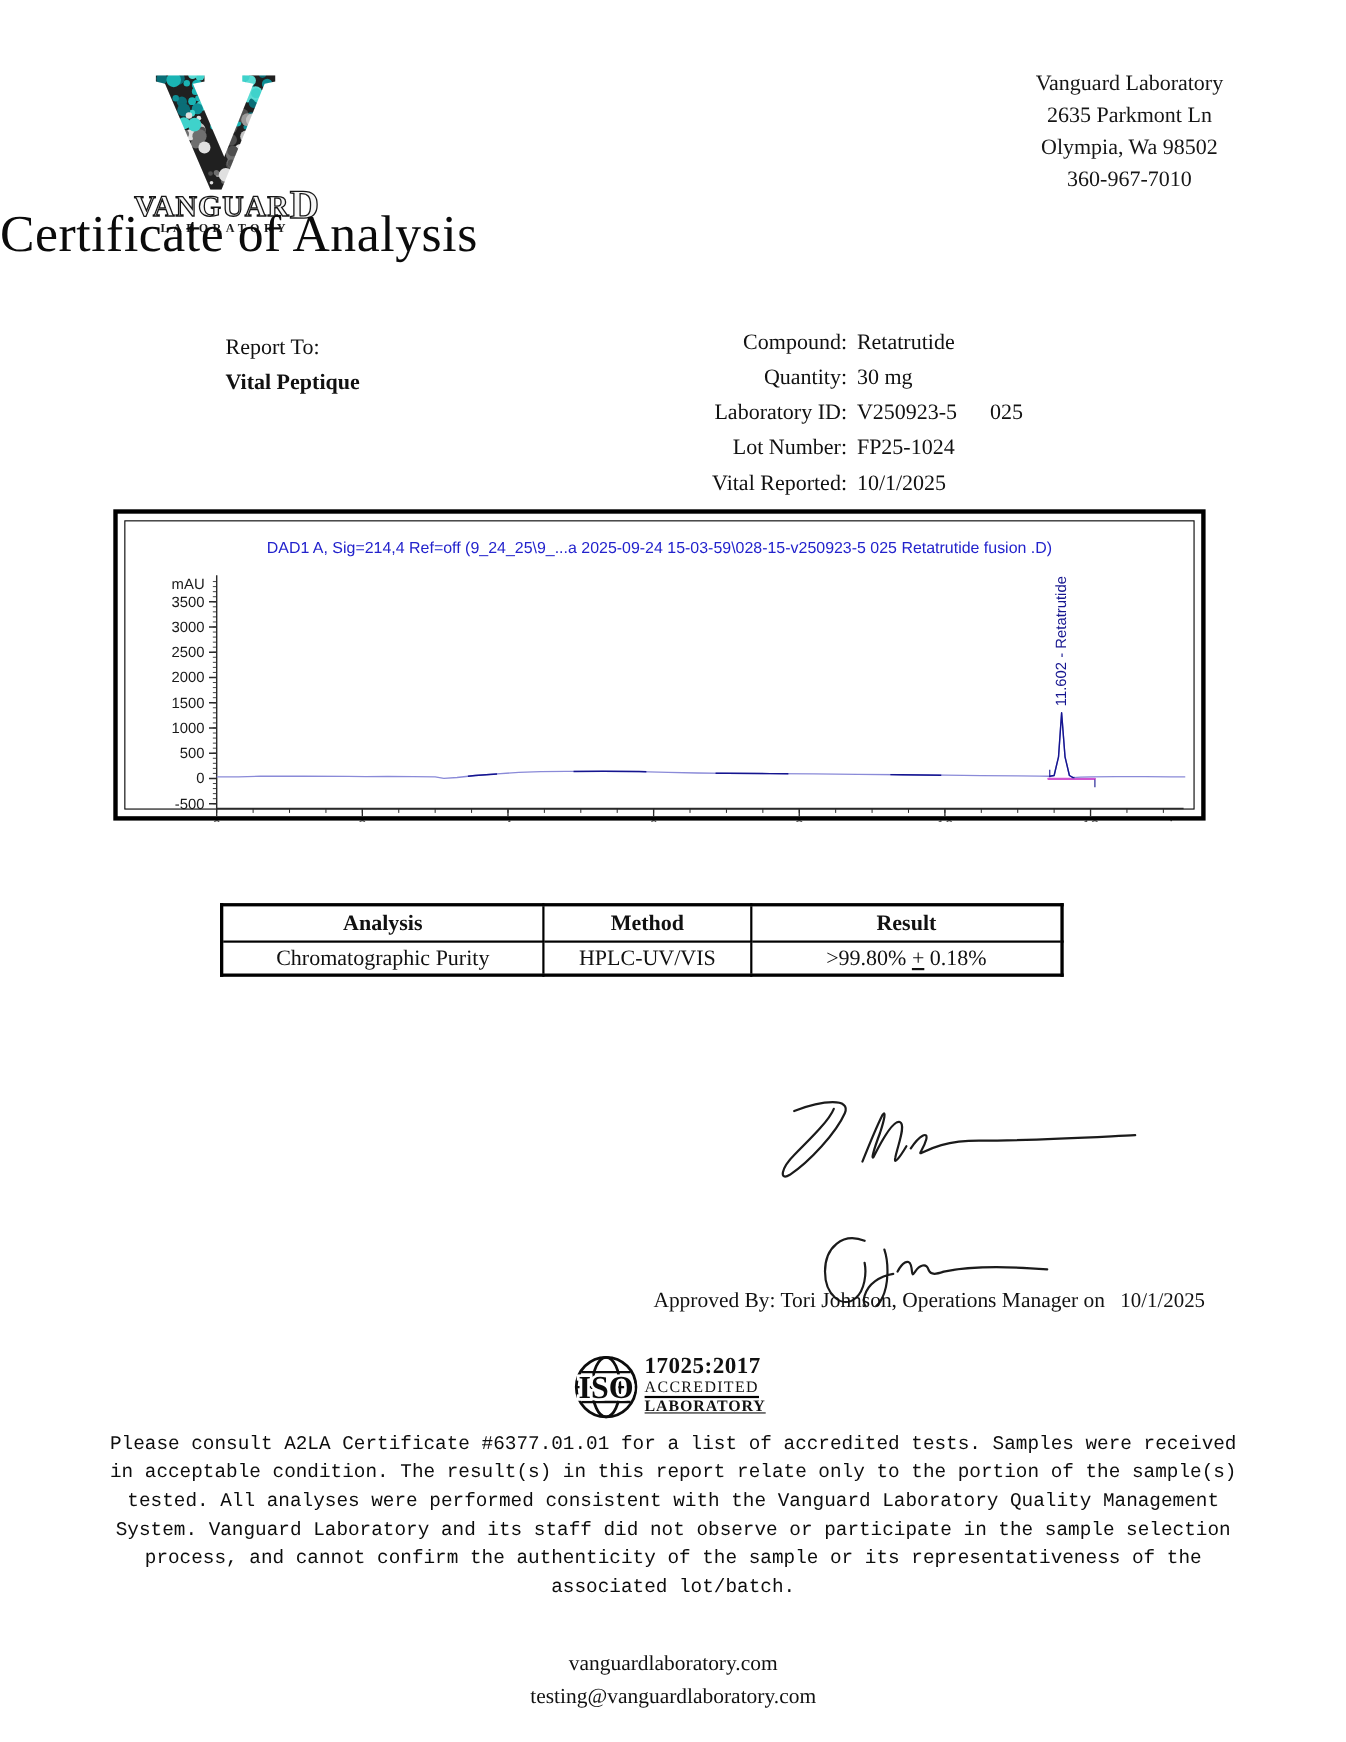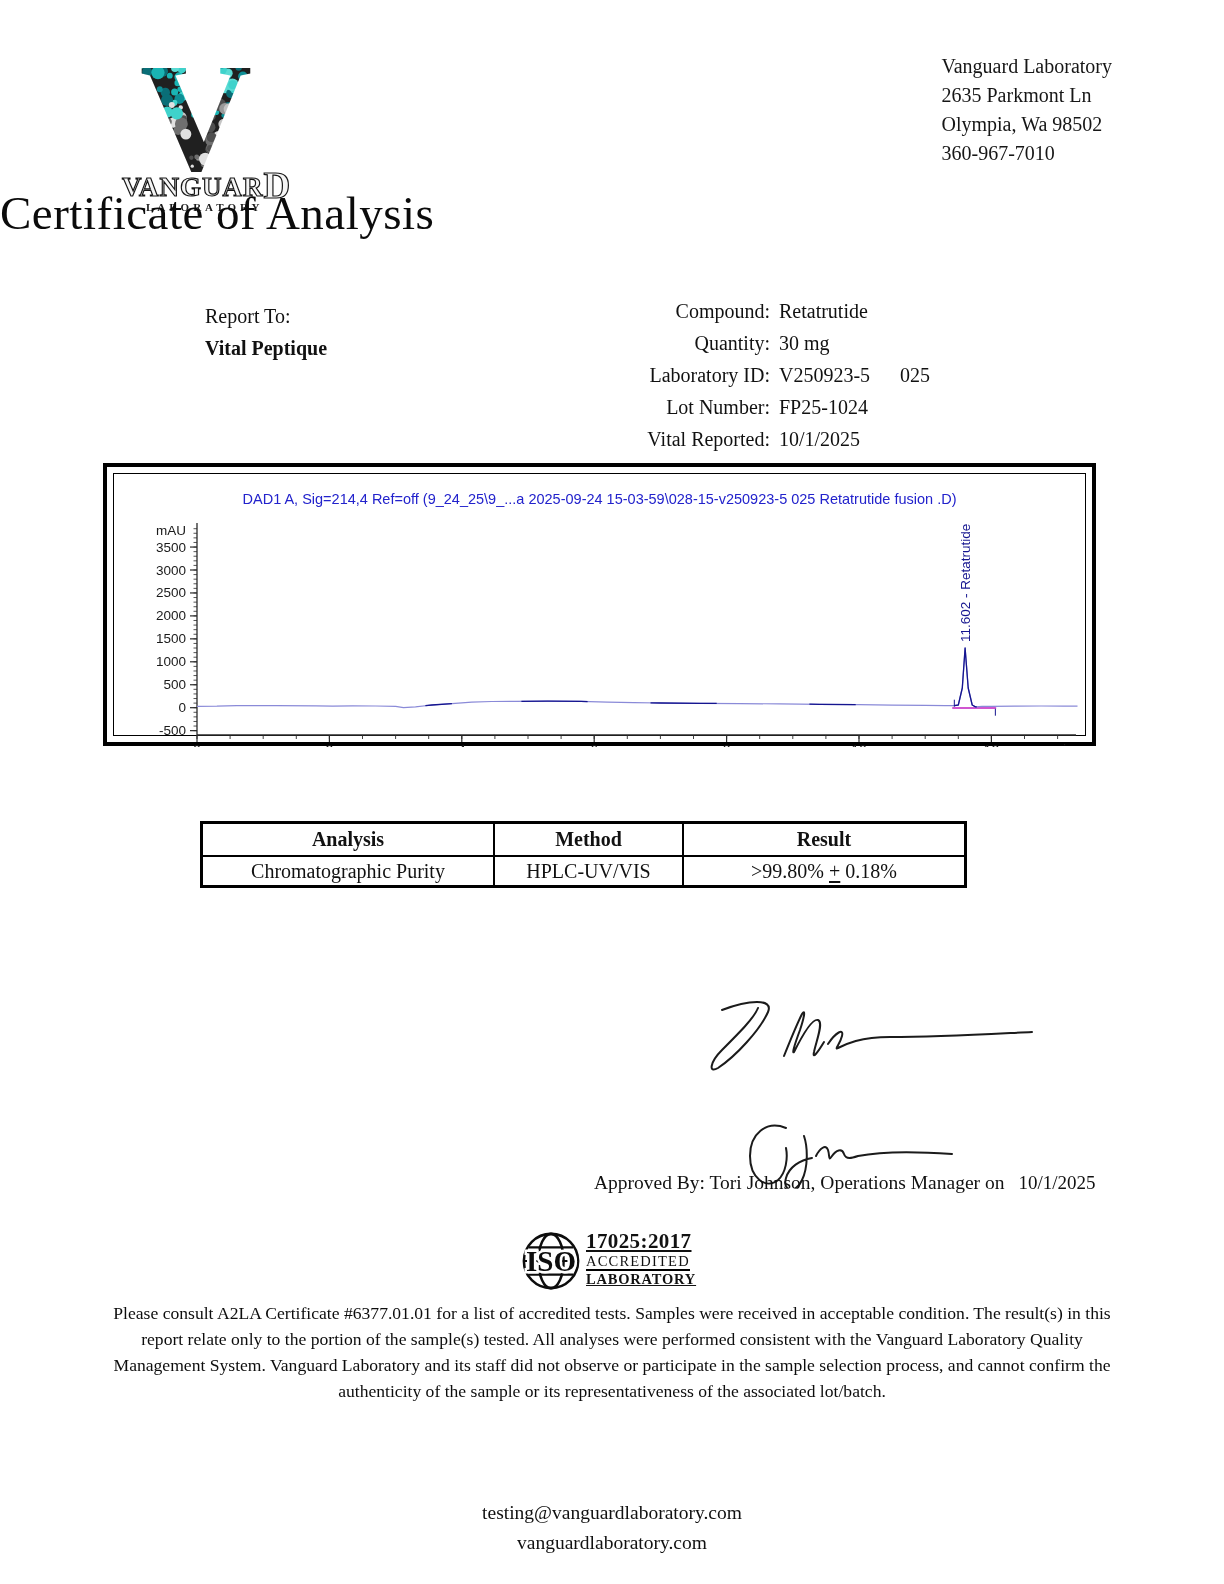--- a/index.html
+++ b/index.html
@@ -1,21 +1,21 @@
 <!DOCTYPE html>
 <html><head>
 <meta charset="utf-8">
 <style>
   html,body{margin:0;padding:0;background:#fff;}
   .page{position:relative;width:1224px;height:1584px;background:#ffffff;
         font-family:"Liberation Serif",serif;color:#111;overflow:hidden;}
 
   
   .logo{position:absolute;left:120px;top:48px;width:175px;height:175px;}
-  .lab-address{position:absolute;top:52px;right:112px;text-align:left;
+  .lab-address{position:absolute;top:62px;right:112px;text-align:center;
                font-size:20px;line-height:29px;color:#161616;}
 
   .page-title{position:absolute;left:0;top:186px;width:100%;text-align:left;
               font-size:47px;letter-spacing:.5px;color:#0b0b0b;}
   .page-subtitle{position:absolute;left:0;top:247px;width:100%;text-align:center;
                  font-size:20px;color:#161616;}
 
   
   .report-to{position:absolute;left:205px;top:300px;font-size:20px;line-height:32px;}
   .report-to .bold{font-weight:bold;}
@@ -48,29 +48,29 @@
   .sig1-img{position:absolute;left:688px;top:992px;}
   .sig1-caption{position:absolute;left:598px;top:1080px;font-size:19.5px;}
   .sig2-img{position:absolute;left:728px;top:1116px;}
   .sig2-caption{position:absolute;left:594px;top:1172px;font-size:19.5px;}
   .sig-date{margin-left:14px;font-size:19px;}
 
   
   .iso-badge{position:absolute;left:520px;top:1230px;height:62px;}
   .iso-globe{position:absolute;left:0;top:0;}
   .iso-text{position:absolute;left:66px;top:1px;line-height:1.02;white-space:nowrap;}
-  .iso-line1{font-size:21px;font-weight:bold;text-decoration:underline;letter-spacing:.4px;margin-top:19px;}
+  .iso-line1{font-size:21px;font-weight:bold;letter-spacing:.4px;margin-top:19px;}
   .iso-line2{font-size:14.5px;font-weight:normal;letter-spacing:1.2px;display:inline-block;
              border-bottom:2px solid #000;margin-top:2px;}
   .iso-line3{font-size:14.5px;font-weight:bold;letter-spacing:.8px;display:block;
              text-decoration:underline;margin-top:1px;}
 
   
   .disclaimer{position:absolute;left:97px;top:1300px;width:1030px;text-align:center;
-              font-size:17.6px;line-height:26px;color:#0d0d0d;}
+              font-size:17.6px;line-height:26px;color:#0d0d0d;font-family:Liberation Mono, monospace;}
   .footer{position:absolute;left:0;top:1498px;width:100%;text-align:center;
           font-size:19.5px;line-height:30px;color:#111;}
 </style>
 </head>
 <body>
 
 <div class="page">
 
   <svg class="logo" viewBox="0 0 175 175">
     <defs>
@@ -473,17 +473,17 @@
     <div class="iso-text">
       <span class="iso-line1">17025:2017</span><br>
       <span class="iso-line2">ACCREDITED</span>
       <span class="iso-line3">LABORATORY</span>
     </div>
   </div>
 
   <div class="disclaimer">Please consult A2LA Certificate #6377.01.01 for a list of accredited tests. Samples were received in acceptable condition. The result(s) in this report relate only to the portion of the sample(s) tested. All analyses were performed consistent with the Vanguard Laboratory Quality Management System. Vanguard Laboratory and its staff did not observe or participate in the sample selection process, and cannot confirm the authenticity of the sample or its representativeness of the associated lot/batch.</div>
 
   <div class="footer">
+    <div>vanguardlaboratory.com</div>
     <div>testing@vanguardlaboratory.com</div>
-    <div>vanguardlaboratory.com</div>
   </div>
 
 </div>
 
 </body></html>

